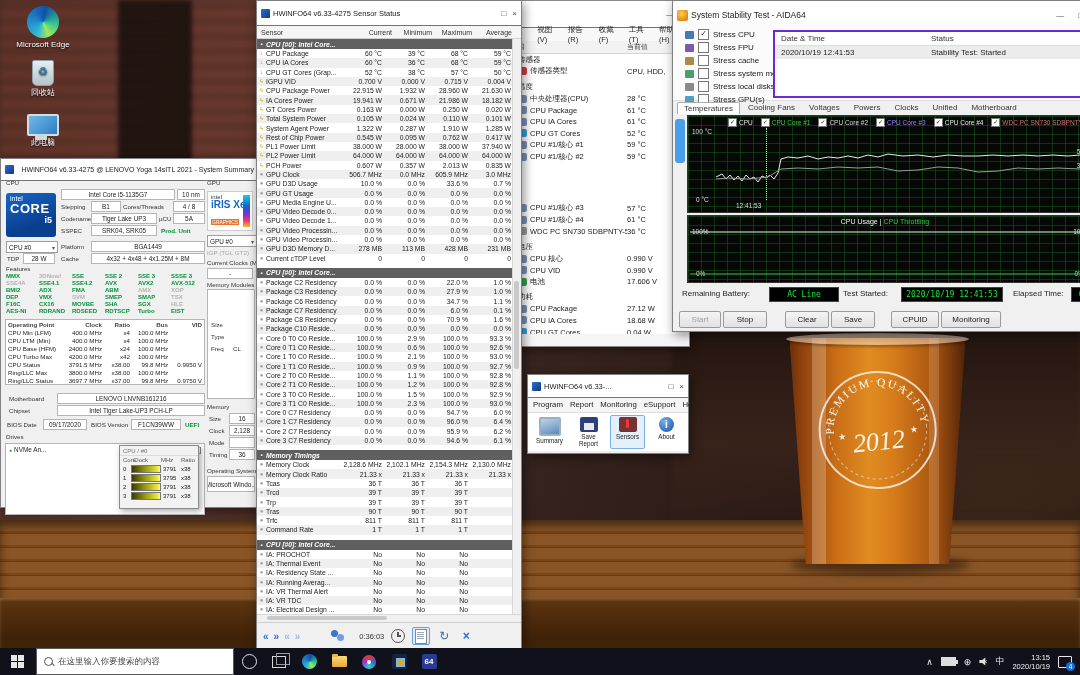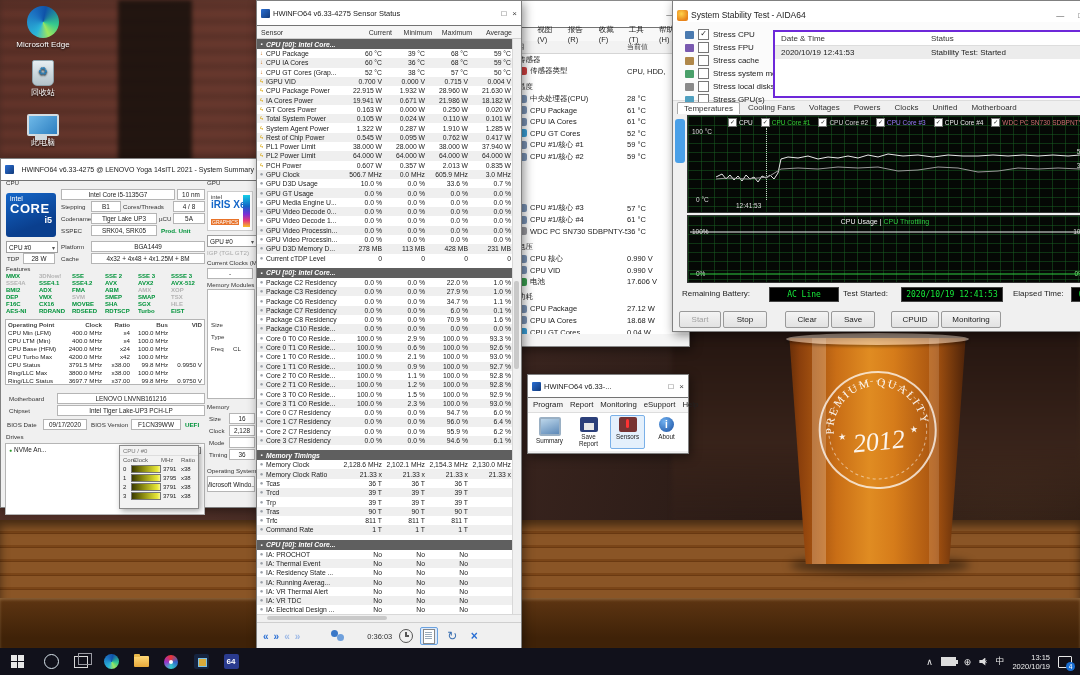--- a/index.html
+++ b/index.html
@@ -63,21 +63,21 @@
   .sgroup .ric{width:9px;text-align:center;font-style:normal;font-size:6px;}
   .sgap{height:5px;background:#fff;}
   .vsb{position:absolute;right:0;top:0;bottom:0;width:8px;background:#f0f0f0;border-left:1px solid #d8d8d8;}
   .vsb .thumb{position:absolute;left:1px;width:5px;top:42%;height:88px;background:#c9c9c9;border-radius:2px;}
   .hsb{height:7px;background:#f0f0f0;border-top:1px solid #d8d8d8;position:relative;}
   .hsb .thumb{position:absolute;left:10px;top:1px;width:120px;height:4px;background:#c9c9c9;border-radius:2px;}
   .sfooter{height:26px;background:#f0f0f0;border-top:1px solid #cfcfcf;display:flex;align-items:center;
            padding:0 6px;gap:6px;font-size:8px;color:#333;}
   .navg{color:#2a6fd4;font-weight:bold;font-size:10px;letter-spacing:-1px;}
   .navg.dim{color:#9db9e6;}
-  .ftime{font-size:7.5px;margin-left:16px;}
+  .ftime{font-size:7.5px;margin-left:8px;}
   .fic{width:16px;height:16px;display:flex;align-items:center;justify-content:center;font-size:11px;color:#3a6fb0;}
   .fic.sel{border:1px solid #6aa2e0;background:#dceafc;border-radius:2px;}
   .clockic{width:12px;height:12px;border:1.5px solid #555;border-radius:50%;position:relative;}
   .clockic:before{content:"";position:absolute;left:5px;top:2px;width:1.5px;height:4px;background:#555;}
   .clockic:after{content:"";position:absolute;left:5px;top:5px;width:4px;height:1.5px;background:#555;}
   .pageic{width:10px;height:13px;background:#fff;border:1px solid #888;position:relative;}
   .pageic:after{content:"";position:absolute;left:1px;top:2px;width:7px;height:1px;background:#9ab;
      box-shadow:0 2px 0 #9ab,0 4px 0 #9ab,0 6px 0 #9ab;}
   .gearsic{width:14px;height:12px;position:relative;}
   .gearsic:before,.gearsic:after{content:"";position:absolute;width:7px;height:7px;border-radius:50%;
@@ -1282,20 +1282,24 @@
     </div>
 </div>
 
 <div id="taskbar">
   <div class="winlogo">
       <i></i>
       <i></i>
       <i></i>
       <i></i>
     </div>
+  <div class="searchbox">
+    <span class="mag"></span>
+    <span>在这里输入你要搜索的内容</span>
+  </div>
   <span class="tbi">
       <span class="ic-cortana"></span>
     </span>
   <span class="tbi">
       <span class="ic-taskview"></span>
     </span>
   <span class="tbi">
       <span class="ic-edge-s"></span>
     </span>
   <span class="tbi">

